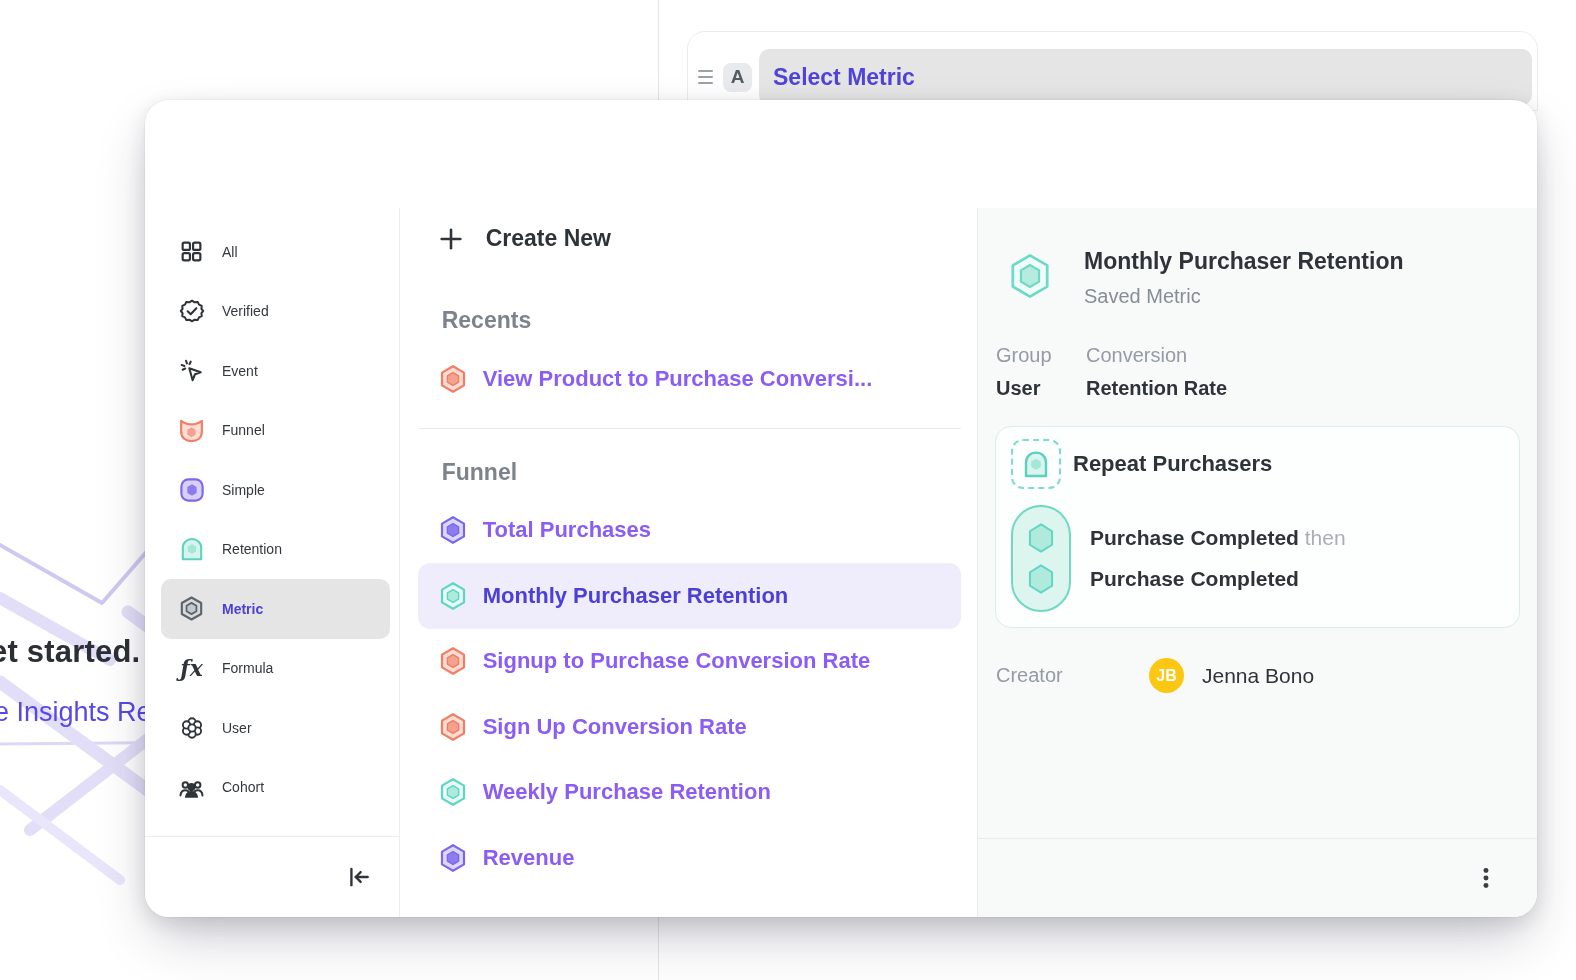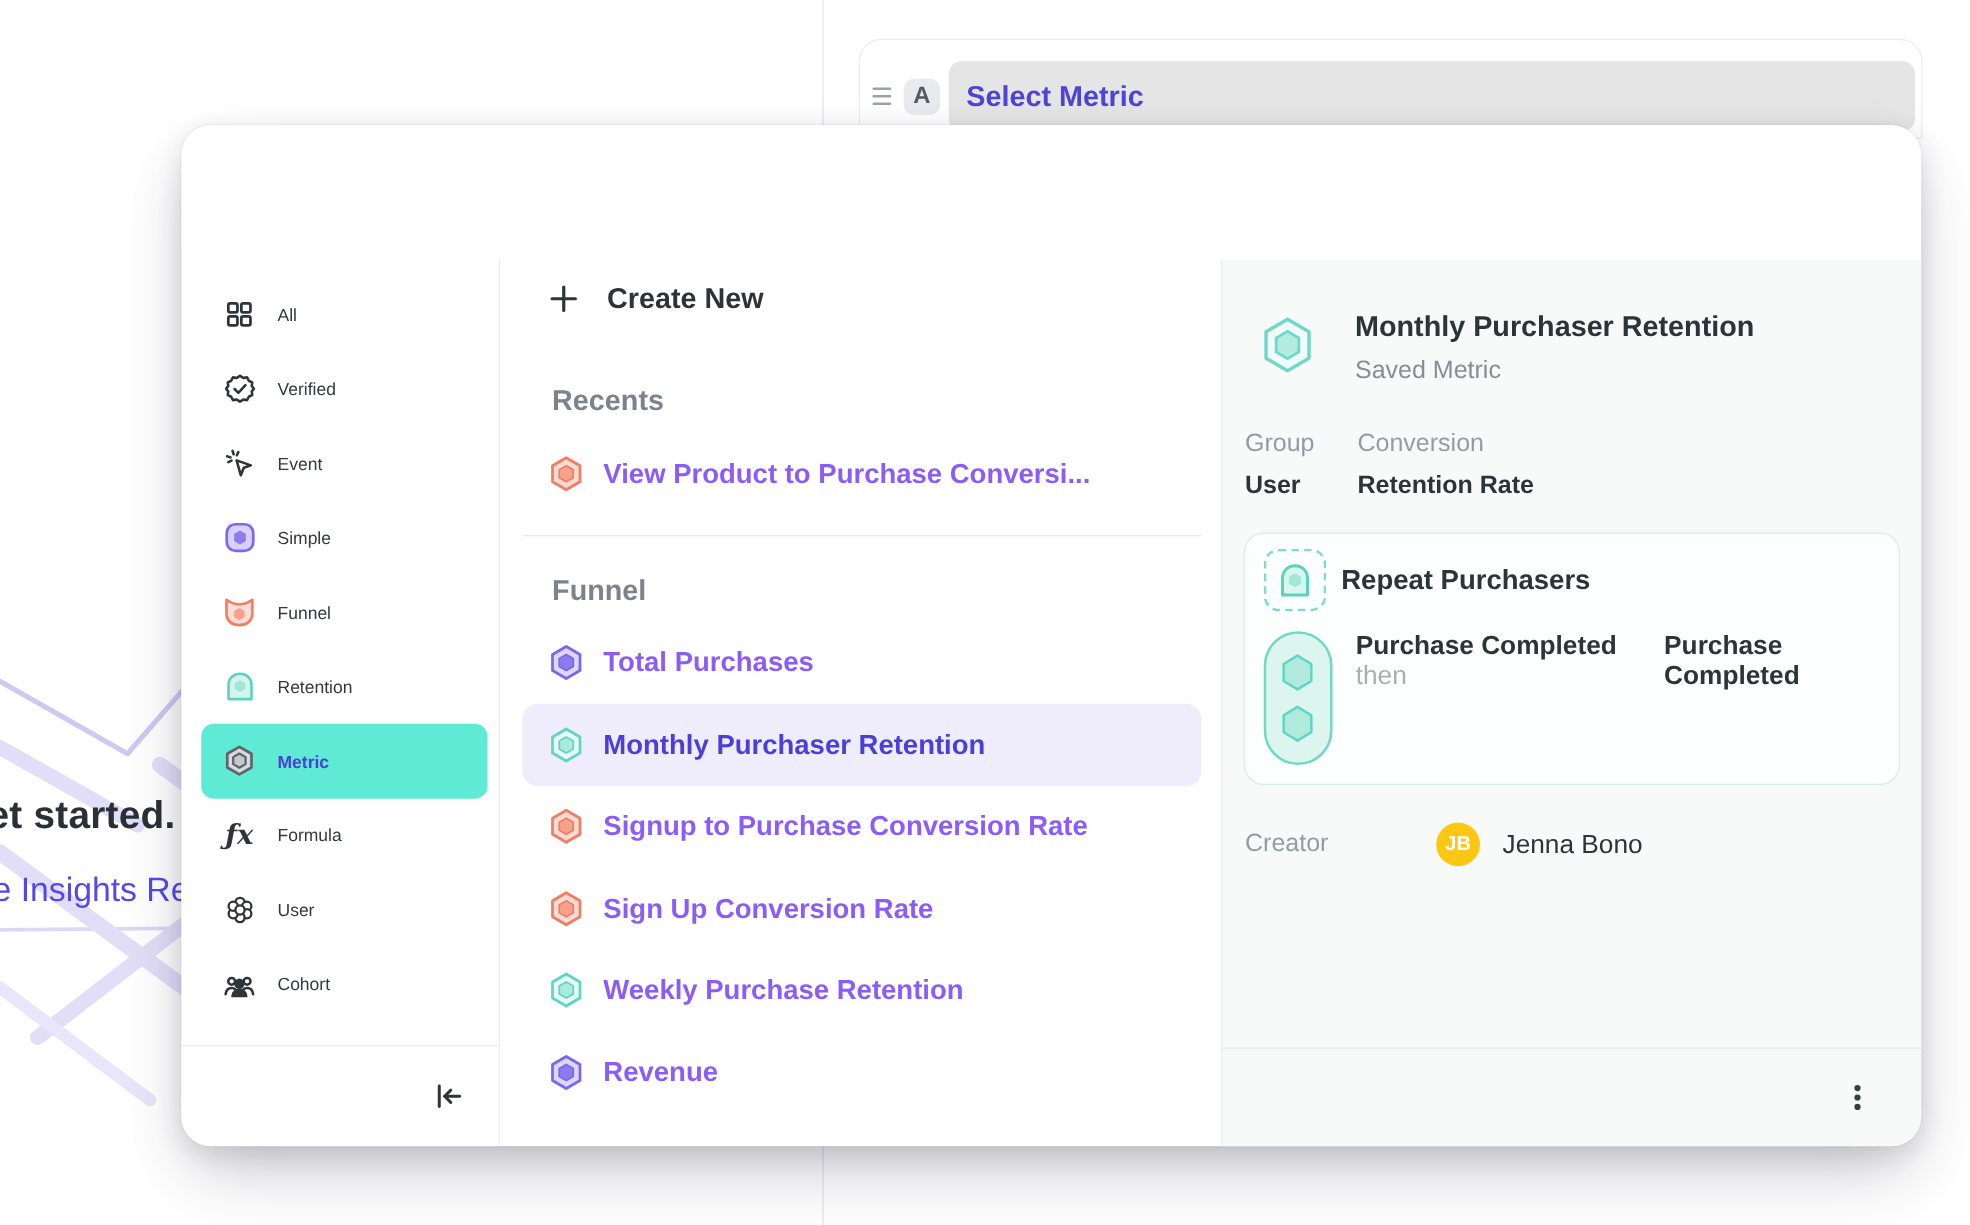--- a/index.html
+++ b/index.html
@@ -36,21 +36,21 @@
   .search-input::placeholder { color:#878e97; }
 
   .content { position:absolute; left:0; top:108px; right:0; bottom:0; display:flex; }
 
   
   .col-side { width:255px; border-right:1px solid #ededf0; position:relative; padding-top:14px; }
   .side-item { height:59.5px; display:flex; align-items:center; margin:0 9px 0 16px; border-radius:10px;
     padding-left:17px; cursor:pointer; }
   .side-item .s-icon { width:27px; height:27px; display:flex; align-items:center; justify-content:center; }
   .side-item .s-label { margin-left:17px; font-size:14px; font-weight:500; color:#33383f; }
-  .side-item.selected { background:#5eead4; }
+  .side-item.selected { background:#e5e5e5; }
   .side-item.selected .s-label { color:#4b3ed9; font-weight:600; }
   .fx { font-family:"DejaVu Serif",serif; font-style:italic; font-weight:600; font-size:22px; color:#2f343a; }
   .side-footer { position:absolute; left:0; right:0; bottom:0; height:81px; border-top:1px solid #ededf0;
     display:flex; align-items:center; justify-content:flex-end; padding-right:27px; background:#fff; }
 
   
   .col-list { width:578px; position:relative; padding-top:17px; }
   .create-row { display:flex; align-items:flex-start; height:52px; margin:0 16px 0 18px; padding-left:19px; cursor:pointer; }
   .create-row .c-label { margin-left:21px; font-size:23px; font-weight:700; color:#2e333a; }
   .sec-label { font-size:23px; font-weight:700; color:#7d838c; margin:30px 0 12px 42px; }
@@ -75,21 +75,21 @@
 
   .def-card { margin-top:26px; width:525px; background:#fdfefe; border:1px solid #d8eee8; border-radius:16px;
     padding:12px 0 0 15px; height:202px; }
   .def-head { display:flex; align-items:center; }
   .dashed-box { width:50px; height:50px; border:2px dashed #7edccb; border-radius:12px;
     display:flex; align-items:center; justify-content:center; }
   .def-title { margin-left:12px; font-size:22px; font-weight:700; color:#2e333a; }
   .def-body { display:flex; margin-top:16px; }
   .capsule { width:60px; height:107px; background:#dcf5ee; border:2px solid #6fd9c6; border-radius:30px;
     display:flex; flex-direction:column; align-items:center; justify-content:center; gap:9px; }
-  .def-lines { margin-left:19px; display:flex; flex-direction:row; justify-content:center; gap:17px; }
+  .def-lines { margin-left:19px; display:flex; flex-direction:column; justify-content:center; gap:17px; }
   .def-line { font-size:21px; font-weight:700; color:#2e333a; }
   .def-line .then { font-weight:400; color:#a9aeb6; }
 
   .creator-row { display:flex; align-items:center; margin:30px 0 0 1px; }
   .creator-lab { font-size:20px; color:#949ba4; width:153px; }
   .avatar { width:35px; height:35px; border-radius:50%; background:#fbc713; color:#fff; font-weight:700;
     font-size:16px; display:flex; align-items:center; justify-content:center; }
   .creator-name { margin-left:18px; font-size:21px; font-weight:500; color:#2e333a; }
 
   .detail-footer { position:absolute; left:0; right:0; bottom:0; height:79px; border-top:1px solid #e7e9ea;
@@ -166,36 +166,36 @@
             <line x1="2.5" y1="6.5" x2="5" y2="7.3"></line>
             <line x1="10.8" y1="3.4" x2="9.7" y2="5.7"></line>
             <line x1="3.4" y1="10.8" x2="5.7" y2="9.7"></line>
           </svg>
           </span>
         <span class="s-label">Event</span>
       </div>
 
       <div class="side-item">
         <span class="s-icon">
+          <svg width="27" height="27" viewBox="0 0 24 24">
+            <path d="M2.8 3.4 C2.8 3.4 7 6.6 12 6.6 C17 6.6 21.2 3.4 21.2 3.4 L21.2 13 C21.2 18.6 17.2 21.4 12 21.4 C6.8 21.4 2.8 18.6 2.8 13 Z" fill="#fcded6" stroke="#f07e63" stroke-width="1.9" stroke-linejoin="round"></path>
+            <path d="M12 9.2 L15.7 11.3 L15.7 15.8 L12 17.9 L8.3 15.8 L8.3 11.3 Z" fill="#f4a28d"></path>
+          </svg>
+          </span>
+        <span class="s-label">Funnel</span>
+      </div>
+
+      <div class="side-item">
+        <span class="s-icon">
           <svg width="26" height="26" viewBox="0 0 24 24">
             <rect x="2.2" y="2.2" width="19.6" height="19.6" rx="6.5" fill="#d7d1fa" stroke="#7b68ee" stroke-width="2"></rect>
             <path d="M12 6.8 L16.3 9.3 L16.3 14.7 L12 17.2 L7.7 14.7 L7.7 9.3 Z" fill="#8f7bf0"></path>
           </svg>
           </span>
         <span class="s-label">Simple</span>
-      </div>
-
-      <div class="side-item">
-        <span class="s-icon">
-          <svg width="27" height="27" viewBox="0 0 24 24">
-            <path d="M2.8 3.4 C2.8 3.4 7 6.6 12 6.6 C17 6.6 21.2 3.4 21.2 3.4 L21.2 13 C21.2 18.6 17.2 21.4 12 21.4 C6.8 21.4 2.8 18.6 2.8 13 Z" fill="#fcded6" stroke="#f07e63" stroke-width="1.9" stroke-linejoin="round"></path>
-            <path d="M12 9.2 L15.7 11.3 L15.7 15.8 L12 17.9 L8.3 15.8 L8.3 11.3 Z" fill="#f4a28d"></path>
-          </svg>
-          </span>
-        <span class="s-label">Funnel</span>
       </div>
 
       <div class="side-item">
         <span class="s-icon">
           <svg width="26" height="26" viewBox="0 0 24 24">
             <path d="M3.5 21.5 L3.5 11 C3.5 6 7.3 2.8 12 2.8 C16.7 2.8 20.5 6 20.5 11 L20.5 21.5 Z" fill="#d6f4ec" stroke="#5ad2c0" stroke-width="1.9" stroke-linejoin="round"></path>
             <path d="M12 7.6 L15.8 9.8 L15.8 14.2 L12 16.4 L8.2 14.2 L8.2 9.8 Z" fill="#a3e8d7"></path>
           </svg>
           </span>
         <span class="s-label">Retention</span>

